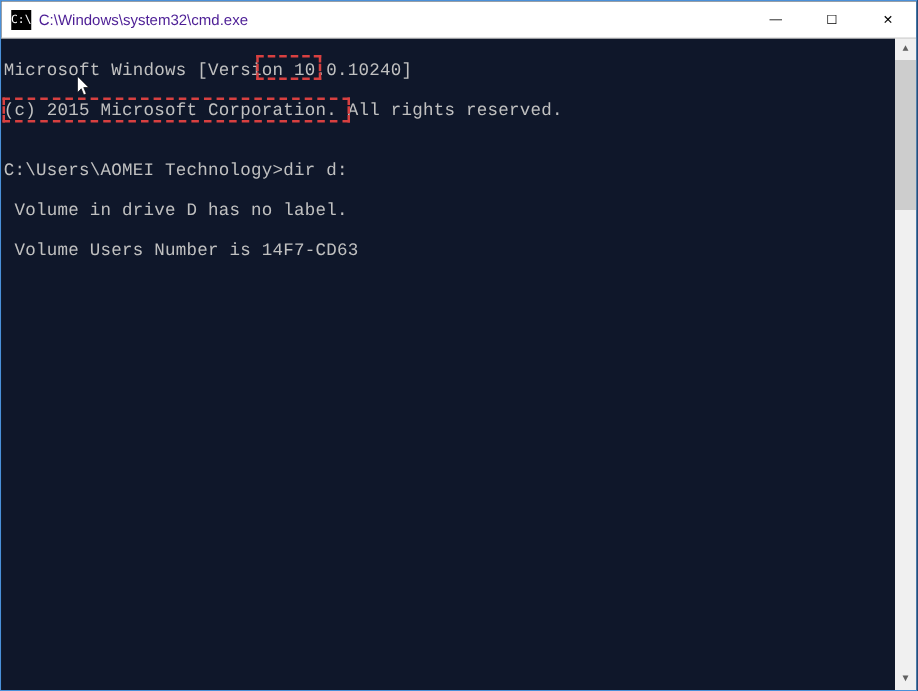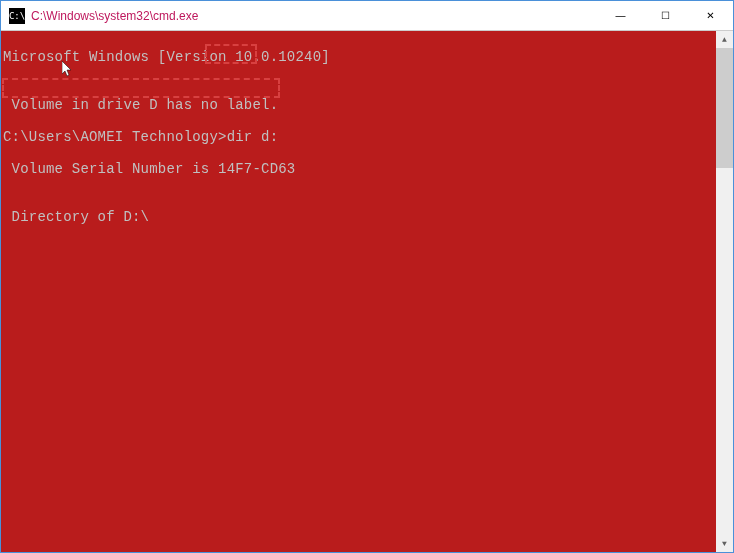--- a/index.html
+++ b/index.html
@@ -28,21 +28,21 @@
       align-items: center;
       justify-content: center;
       font-size: 9px;
       color: #fff;
       font-family: Consolas, monospace;
     }
     .titlebar-title {
       flex: 1;
       font-family: 'Segoe UI', Tahoma, sans-serif;
       font-size: 12px;
-      color: #be185d;
+      color: #4c1d95;
     }
     .titlebar-controls {
       display: flex;
       height: 100%;
     }
     .titlebar-btn {
       width: 45px;
       height: 100%;
       display: flex;
       align-items: center;
@@ -51,21 +51,21 @@
       font-size: 10px;
       color: #000;
       cursor: pointer;
     }
     .content-wrap {
       display: flex;
       height: calc(100% - 30px);
     }
     .terminal {
       flex: 1;
-      background: #b91c1c;
+      background: #0f172a;
       color: #c0c0c0;
       font-size: 14px;
       line-height: 16px;
       padding: 2px 0 0 2px;
       white-space: pre;
       font-family: Consolas, 'Courier New', monospace;
       letter-spacing: 0.2px;
     }
     .scrollbar {
       width: 17px;
@@ -120,26 +120,26 @@
   <div class="titlebar-controls">
     <div class="titlebar-btn">—</div>
     <div class="titlebar-btn">☐</div>
     <div class="titlebar-btn close">✕</div>
   </div>
 </div>
 
 <div class="content-wrap">
   <div class="terminal">
 <span class="line">Microsoft Windows [Version 10.0.10240]</span>
+<span class="line">(c) 2015 Microsoft Corporation. All rights reserved.</span>
 <span class="line"></span>
+<span class="line">C:\Users\AOMEI Technology&gt;dir d:</span>
 <span class="line"> Volume in drive D has no label.</span>
-<span class="line">C:\Users\AOMEI Technology&gt;dir d:</span>
-<span class="line"> Volume Serial Number is 14F7-CD63</span>
+<span class="line"> Volume Users Number is 14F7-CD63</span>
 <span class="line"></span>
-<span class="line"> Directory of D:\</span>
 <span class="line"></span>
 <span class="line"></span>
     <div class="highlight1" style="left:205px; top:44px; width:52px; height:20px;"></div>
     <div class="highlight1" style="left:2px; top:78px; width:278px; height:20px;"></div>
     <div class="cursor-img">
       <svg width="12" height="16" viewBox="0 0 12 16">
           <path d="M0 0 L0 13 L3 10 L5 15 L7 14 L5 9 L9 9 Z" fill="#fff" stroke="#000" stroke-width="0.5"></path>
         </svg>
     </div>
   </div>

